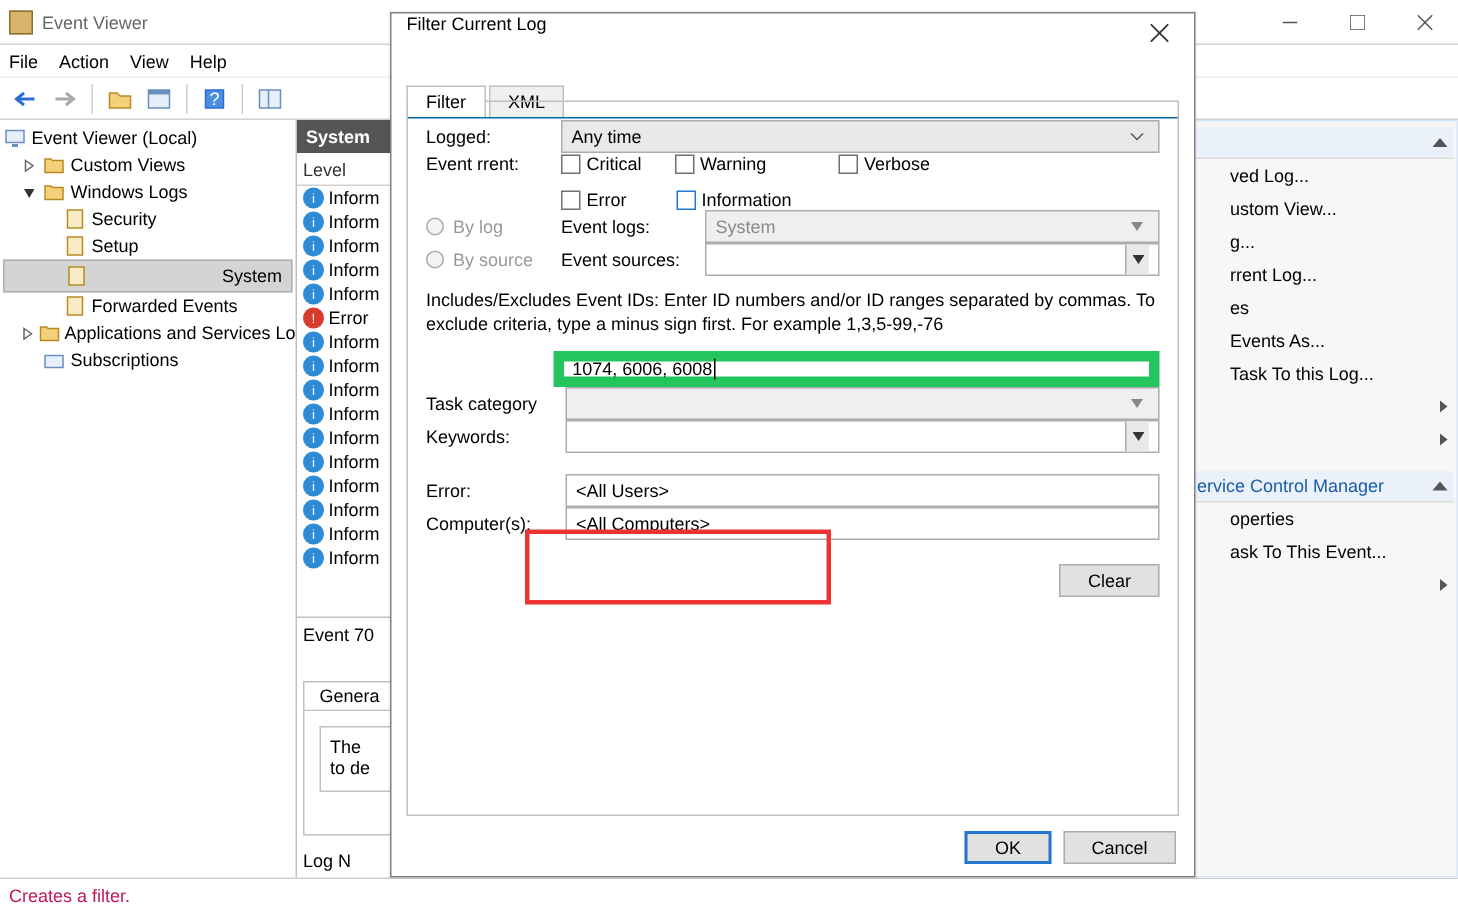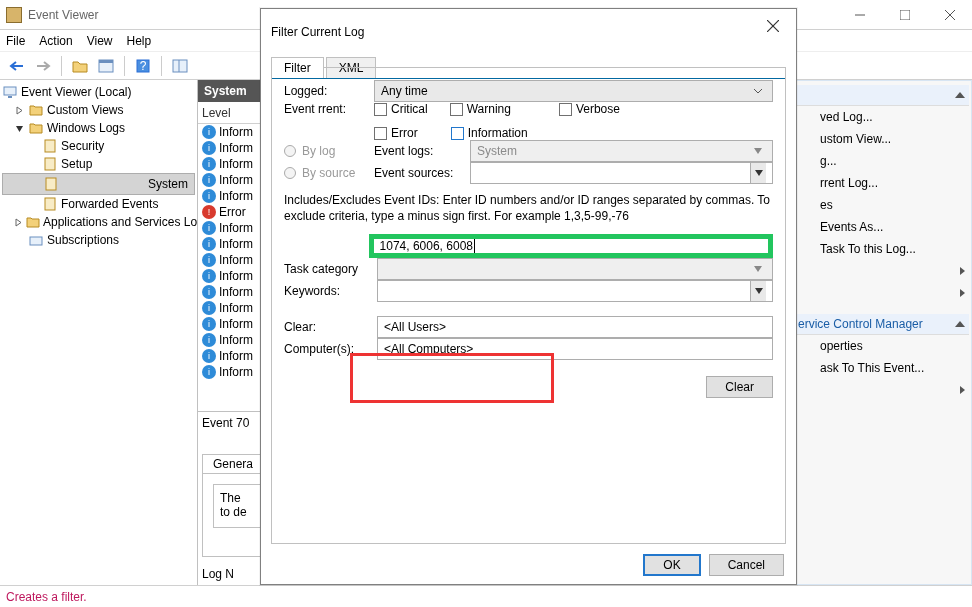--- a/index.html
+++ b/index.html
@@ -37,42 +37,42 @@
   .detailbox{border:1px solid #c0c0c0;padding:10px;height:84px}
   .innerbox{border:1px solid #c0c0c0;padding:6px;height:44px}
   .actions{width:182px;border-left:1px solid #c0c0c0;display:flex;flex-direction:column}
   .actbody{flex:1;background:#f7f7f7;border:1px solid #d7e5f3;padding:4px 2px;overflow:hidden}
   .actgrp{background:#fff;border-bottom:1px solid #ddd;padding:3px 4px;display:flex;align-items:center;justify-content:space-between}
   .actitem{display:flex;align-items:center;gap:0;padding:3px 4px 3px 12px;height:22px}
   .actitem .i{width:14px;height:14px}
   .status{height:22px;border-top:1px solid #d0d0d0;display:flex;align-items:center;padding:0 6px;color:#be185d}
   
   .dialog{position:absolute;left:260px;top:8px;width:537px;height:577px;background:#fff;border:1px solid #808080;box-shadow:0 0 0 1px rgba(0,0,0,.05)}
-  .dtitle{height:30px;display:flex;align-items:flex-end;padding:0 10px;color:#000}
+  .dtitle{height:30px;display:flex;align-items:flex-start;padding:0 10px;color:#000}
   .dtitle .t{flex:1}
   .dclose{width:26px;height:26px;display:flex;align-items:center;justify-content:center}
   .dbody{padding:6px 10px 10px}
   .tabs{display:flex;border-bottom:1px solid #0369a1;position:relative;top:12px}
   .tab{border:1px solid #c0c0c0;border-bottom:none;background:#fff;padding:3px 12px;margin-right:2px}
   .tab.act{background:#fff;position:relative;z-index:2}
   .tab.inact{background:#f0f0f0}
   .panel{border:1px solid #c0c0c0;border-top:1px solid #c0c0c0;padding:12px 12px 14px;height:477px;position:relative}
   .frow{display:flex;align-items:center;}
   .flab{width:90px;color:#000}
   .flab.dis{color:#999}
   .sel,.txt{height:22px;border:1px solid #adadad;background:#e9e9e9;padding:0 6px;display:flex;align-items:center;justify-content:space-between}
   .sel.dis{color:#8a8a8a;background:#efefef}
   .txt{background:#fff}
   .seldrop{width:16px;display:flex;align-items:center;justify-content:center}
   .chk{display:flex;align-items:center;gap:4px;margin-right:22px}
   .chk .box{width:13px;height:13px;border:1px solid #707070;background:#fff}
   .chk .box.bl{border-color:#2277cc}
   .rad{width:12px;height:12px;border:1px solid #aaa;border-radius:50%;background:#f4f4f4}
   .helptext{font-size:12px;color:#000;line-height:1.35;margin:8px 0 10px}
-  .idbox{height:24px;border:5px solid #22c55e;background:#fff;padding:0 6px;display:flex;align-items:center;width:444px;margin-left:3px}
+  .idbox{height:24px;border:7px solid #22c55e;background:#fff;padding:0 6px;display:flex;align-items:center;width:444px;margin-left:3px}
   .caret{display:inline-block;width:1px;height:14px;background:#000;margin-left:1px}
   .hibox{position:absolute;border:3px solid #e33;pointer-events:none}
   .btn{height:22px;border:1px solid #adadad;background:#e1e1e1;padding:0 18px;display:inline-flex;align-items:center;justify-content:center;margin-left:8px}
   .btn.prim{border:2px solid #2277cc;background:#e1e1e1}
   .dlgbtns{display:flex;justify-content:flex-end;padding:10px 2px 0}
   .tri-up{width:0;height:0;border-left:5px solid transparent;border-right:5px solid transparent;border-bottom:6px solid #555}
   .tri-r{width:0;height:0;border-top:4px solid transparent;border-bottom:4px solid transparent;border-left:5px solid #555}
 </style>
 </head>
 <body>
@@ -513,21 +513,21 @@
             <span></span>
             <span class="seldrop" style="background:#e9e9e9;border-left:1px solid #adadad;height:100%">
               <svg width="8" height="6" viewBox="0 0 8 6">
                 <path d="M0 0 H8 L4 6 Z" fill="#333"></path>
               </svg>
             </span>
           </div>
       </div>
 
       <div class="frow" style="margin-top:14px">
-        <div class="flab">Clear:</div>
+        <div class="flab">Error:</div>
         <div class="txt" style="flex:1;margin-left:3px">
             <span>&lt;All Users&gt;</span>
           </div>
       </div>
 
       <div class="frow">
         <div class="flab">Computer(s):</div>
         <div class="txt" style="flex:1;margin-left:3px">
             <span>&lt;All Computers&gt;</span>
           </div>

